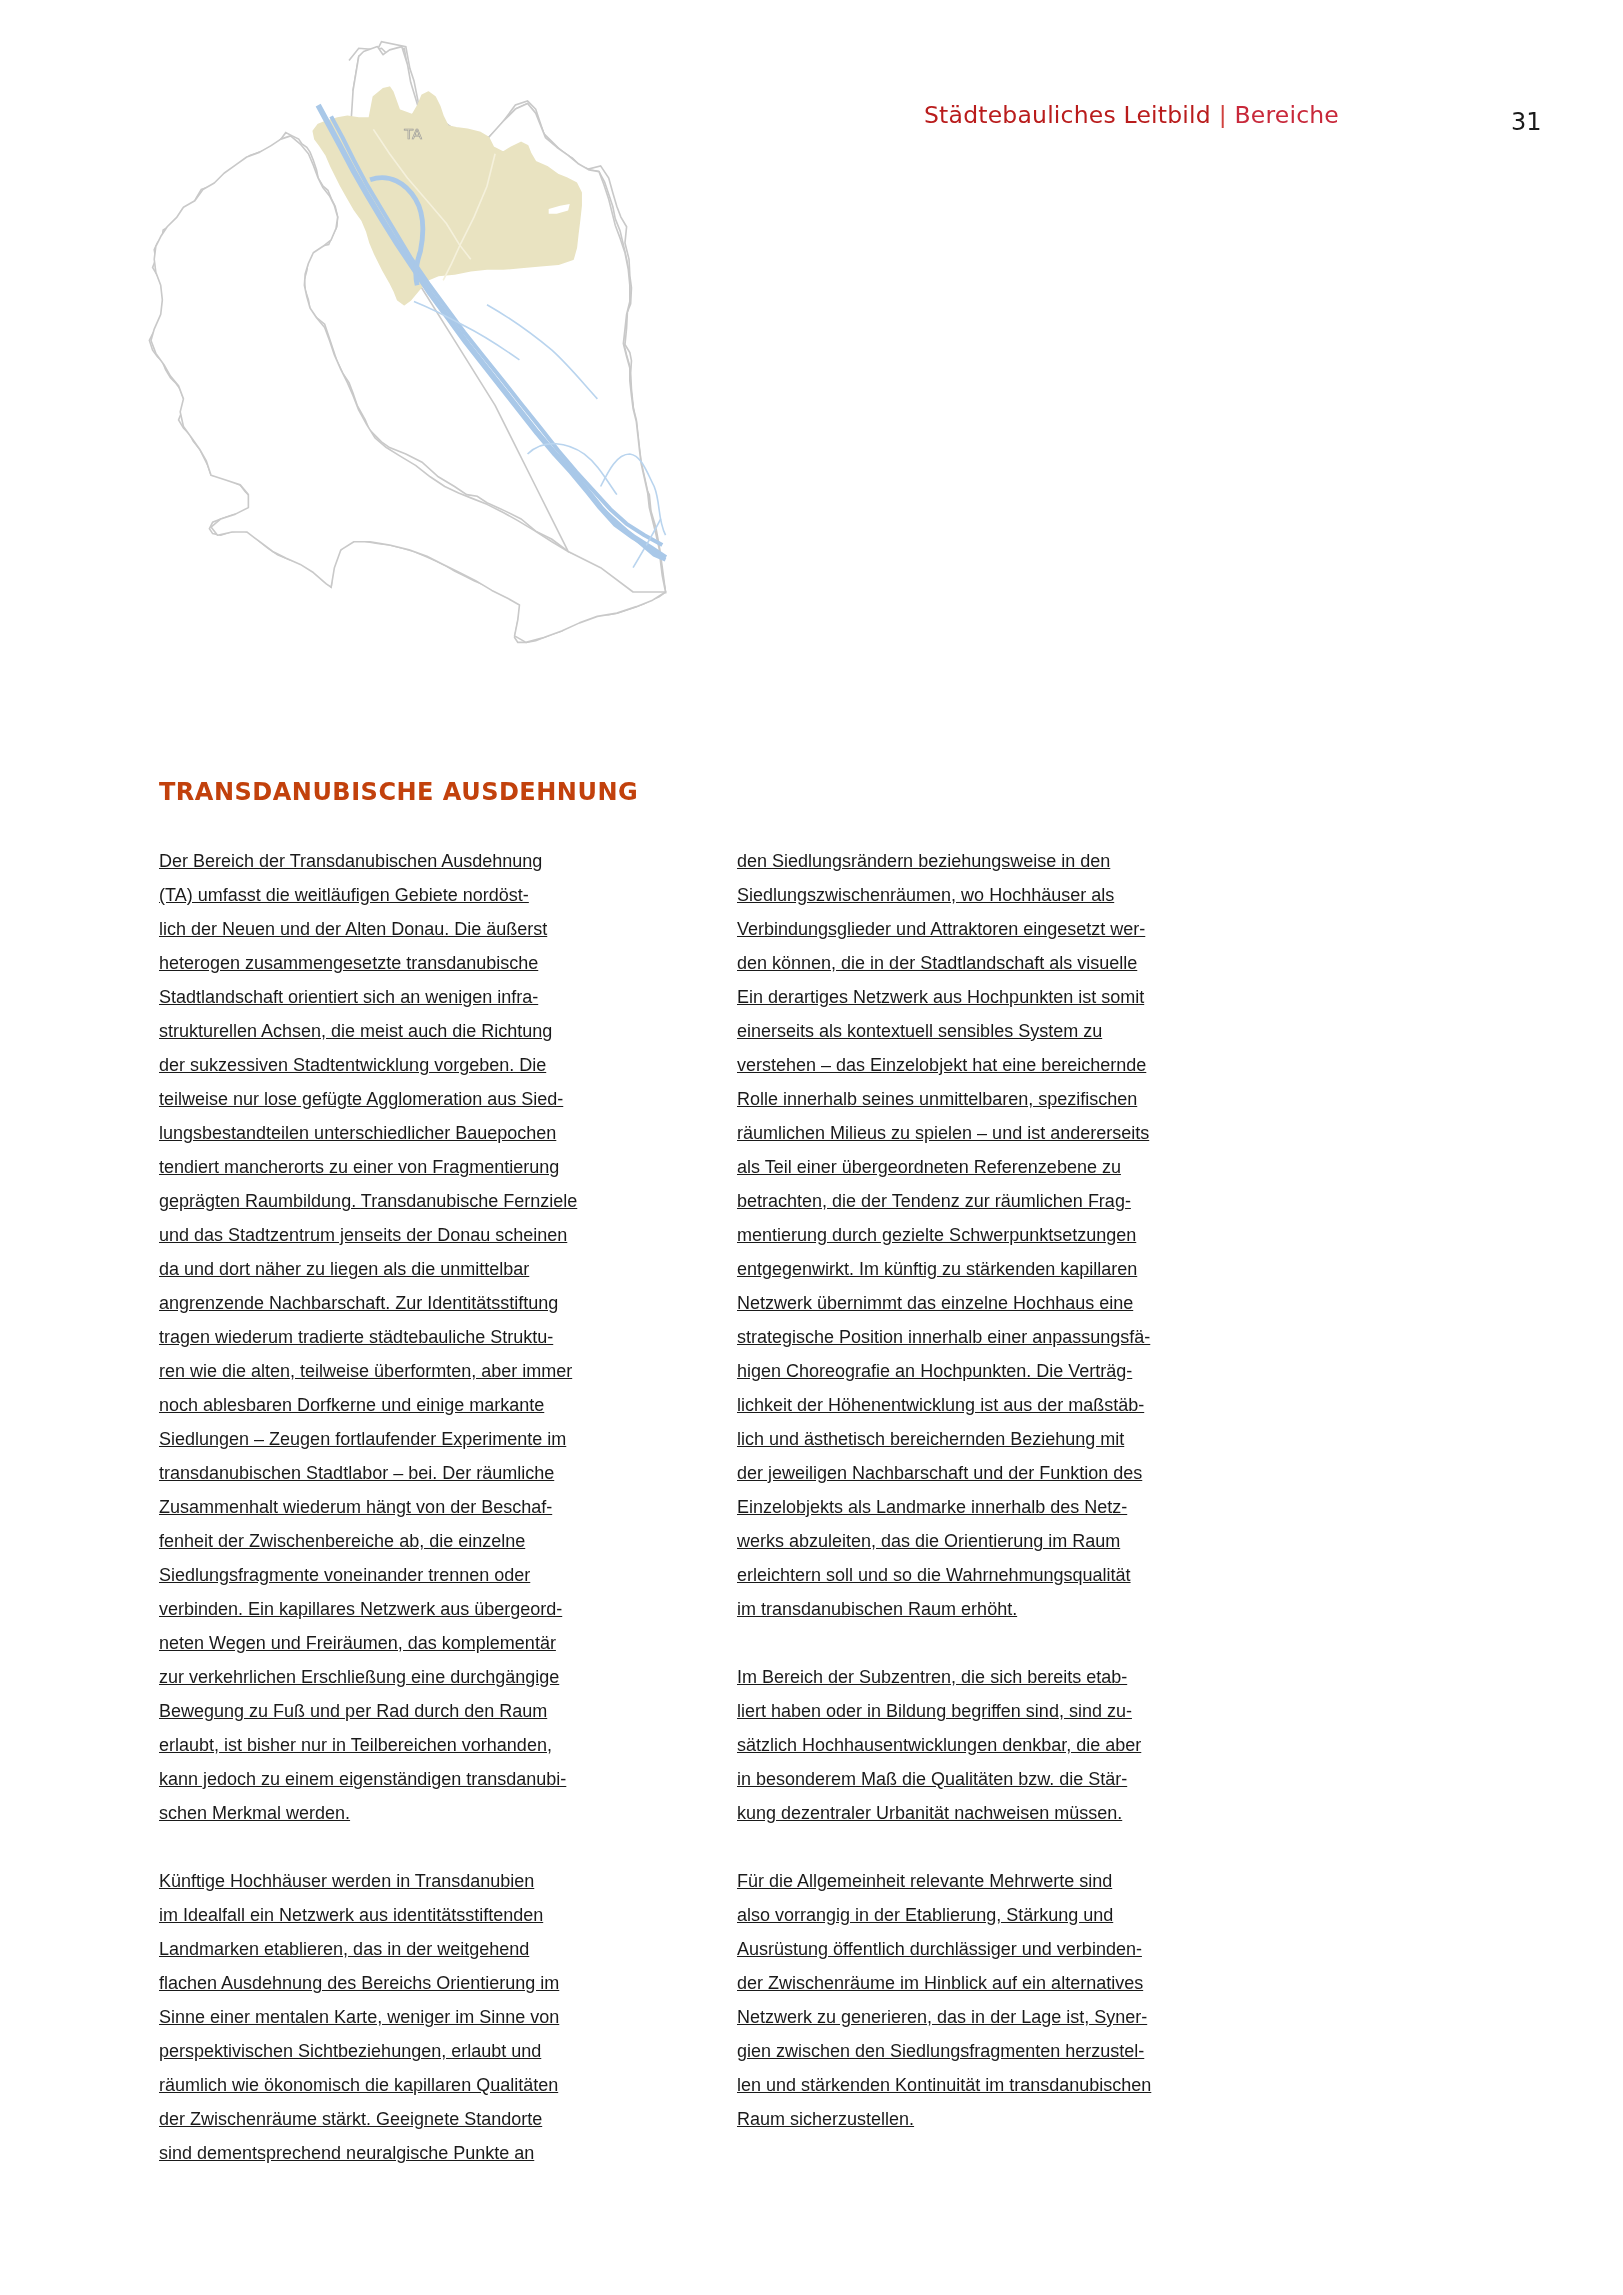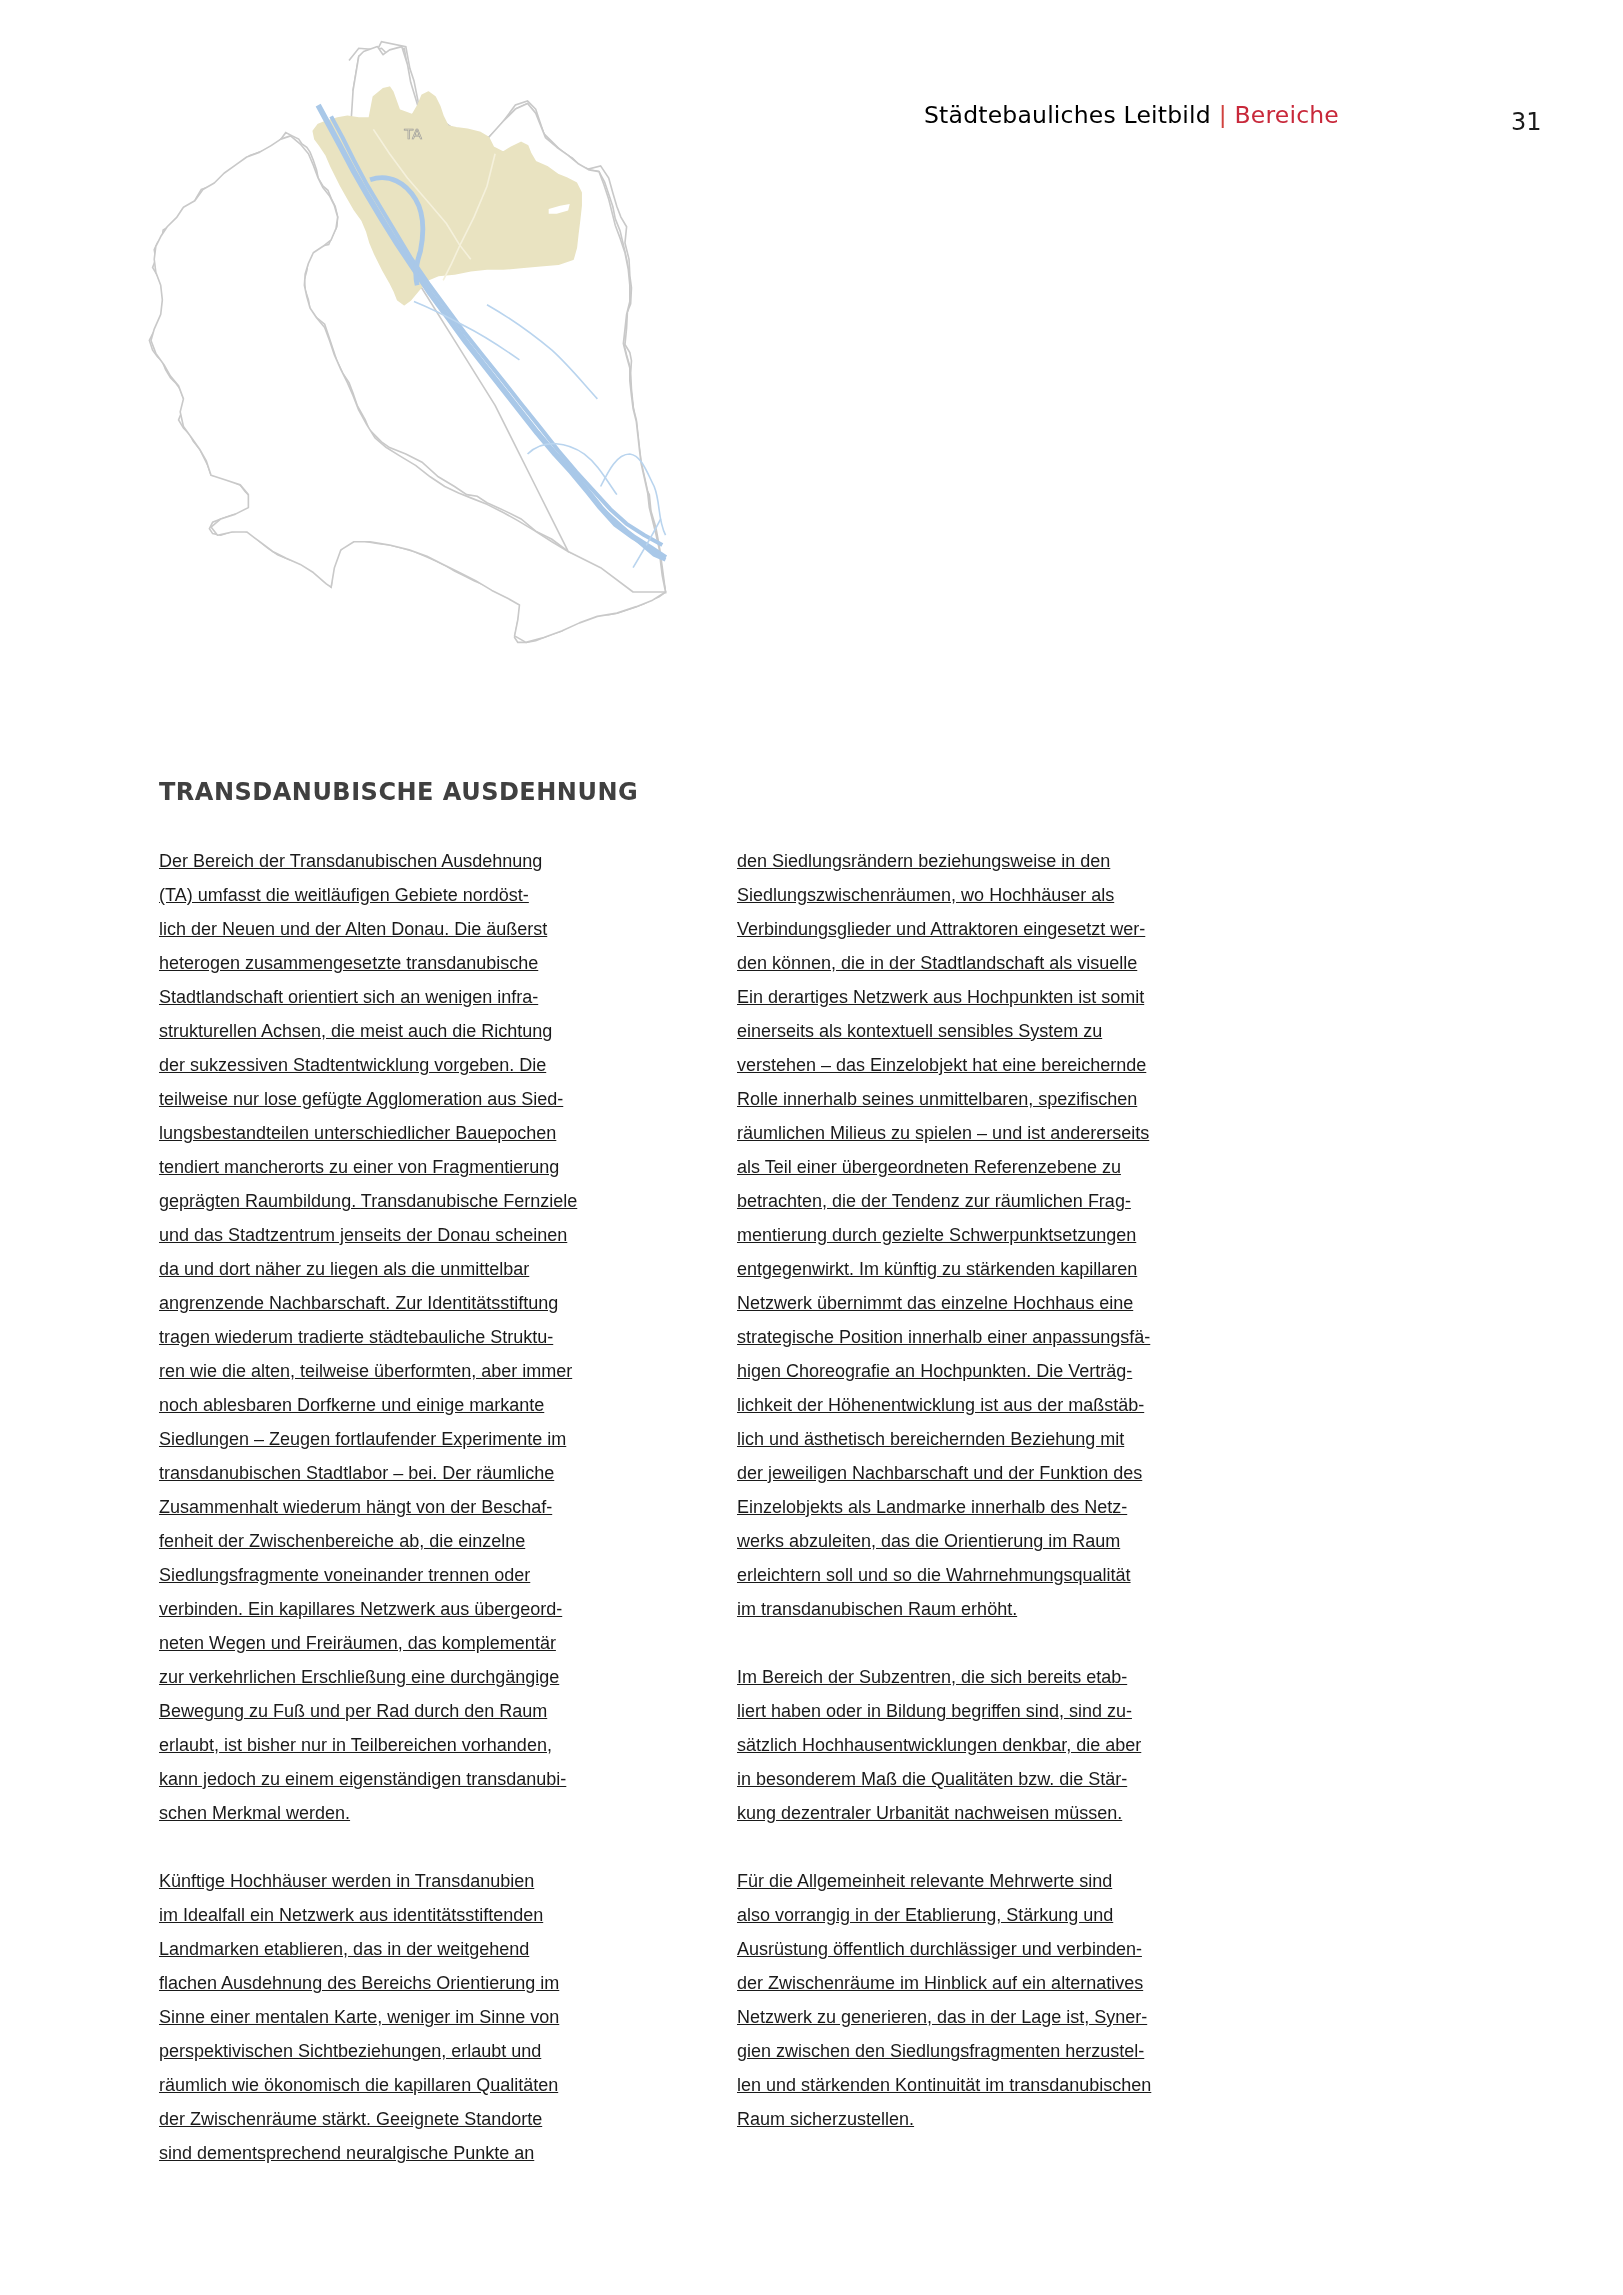--- a/index.html
+++ b/index.html
@@ -1,30 +1,30 @@
 <!DOCTYPE html>
 <html style="font-size:13px"><head>
 <meta charset="utf-8">
 <style>
   html, body { margin: 0; padding: 0; background: #ffffff; }
   body { width: 1623px; height: 2295px; position: relative; overflow: hidden;
          font-family: "Liberation Sans", "DejaVu Sans", sans-serif; color: #1a1a1a; }
 
   .running-head { position: absolute; top: 101px; left: 924px; font-size: 23.5px;
                   letter-spacing: 0.2px; font-family: "DejaVu Sans", sans-serif; }
-  .running-head .sect { color: #000000; }
+  .running-head .sect { color: #b91c1c; }
   .running-head .sep  { color: #d0423e; }
   .running-head .sub  { color: #c8283a; }
   .page-number { position: absolute; top: 108px; left: 1511px; font-size: 24px; color: #1a1a1a;
                  font-family: "DejaVu Sans", sans-serif; }
 
   .map { position: absolute; left: 146px; top: 32px; width: 893px; height: 698px; }
 
   .heading { position: absolute; top: 778px; left: 159px; margin: 0; font-size: 24px;
-             font-weight: bold; color: #404040; letter-spacing: 0.5px;
+             font-weight: bold; color: #c2410c; letter-spacing: 0.5px;
              font-family: "DejaVu Sans", sans-serif; }
 
   .col { position: absolute; top: 844px; width: 584px; font-size: 18px; line-height: 34px; text-decoration: underline; }
   .col-left  { left: 159px; }
   .col-right { left: 737px; }
   .line { display: block; white-space: nowrap; }
   .para-gap { display: block; height: 34px; }
 </style>
 </head>
 <body>

